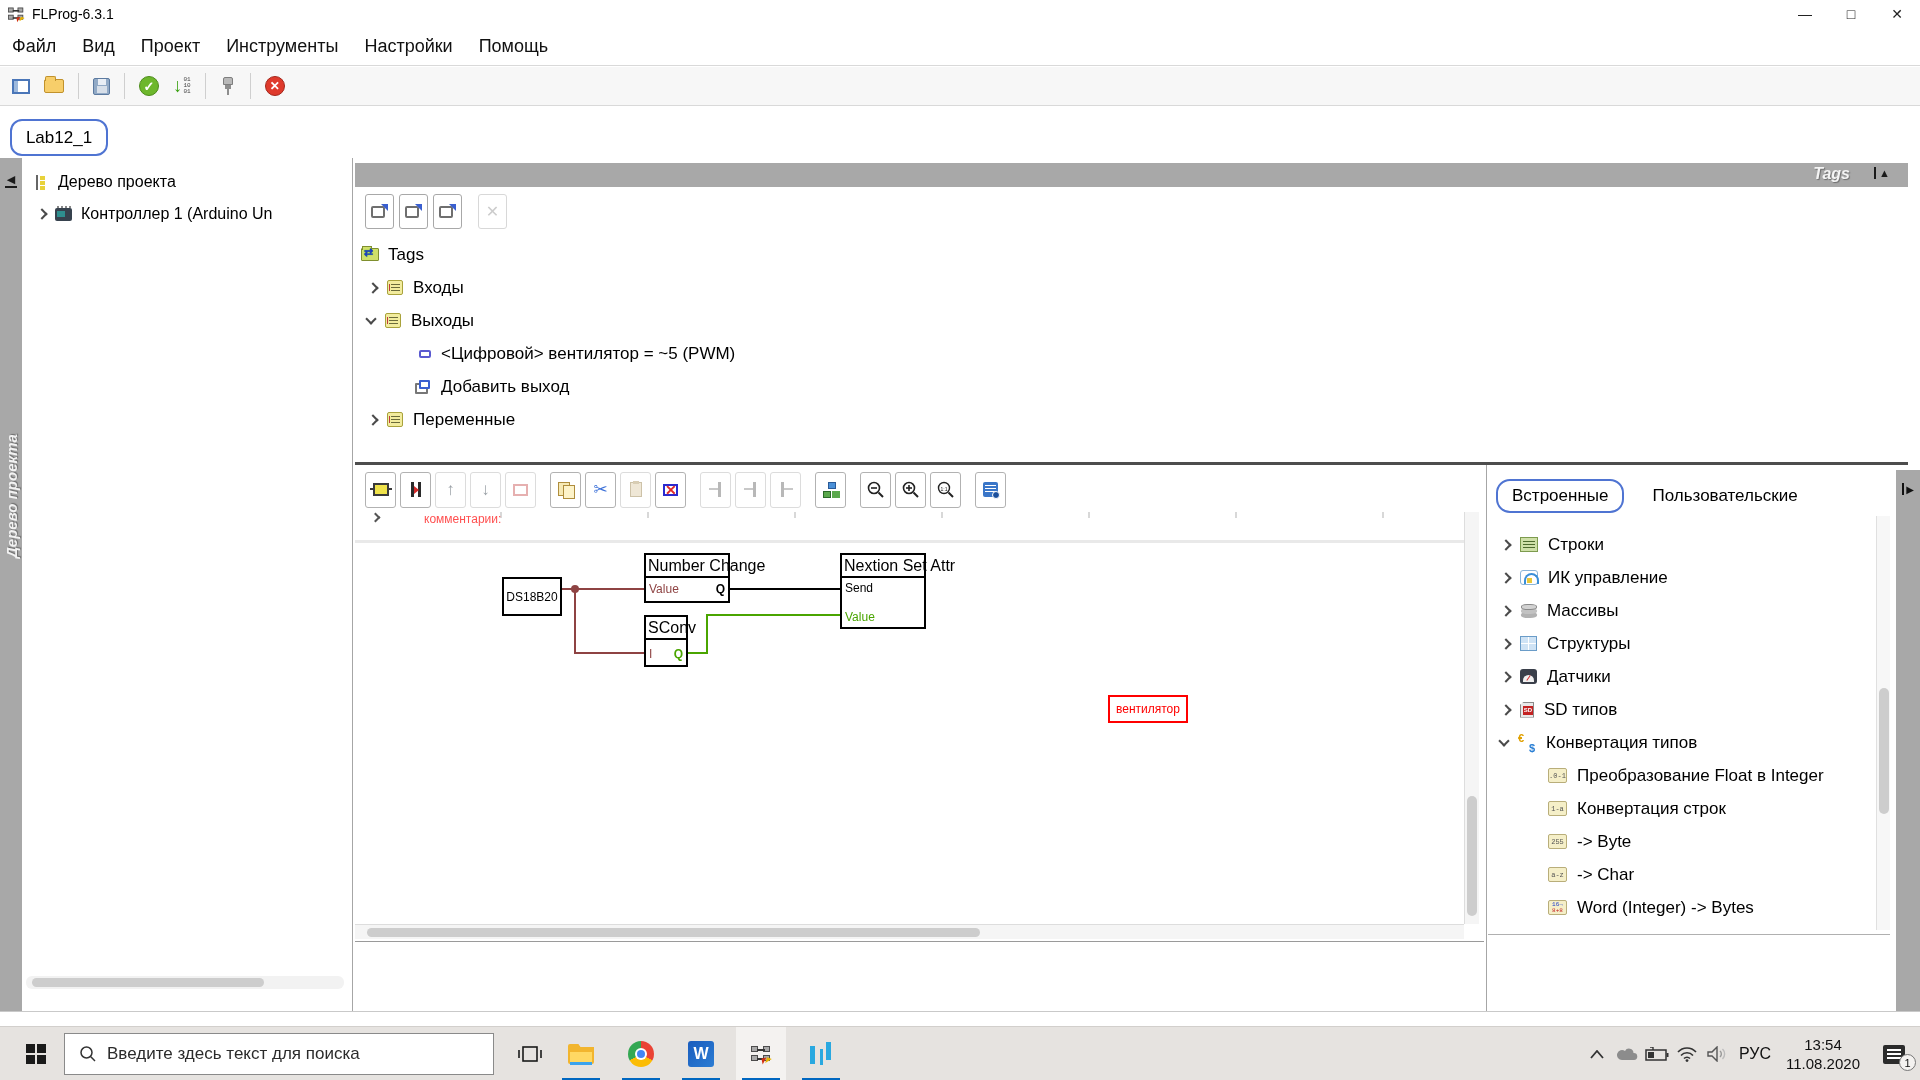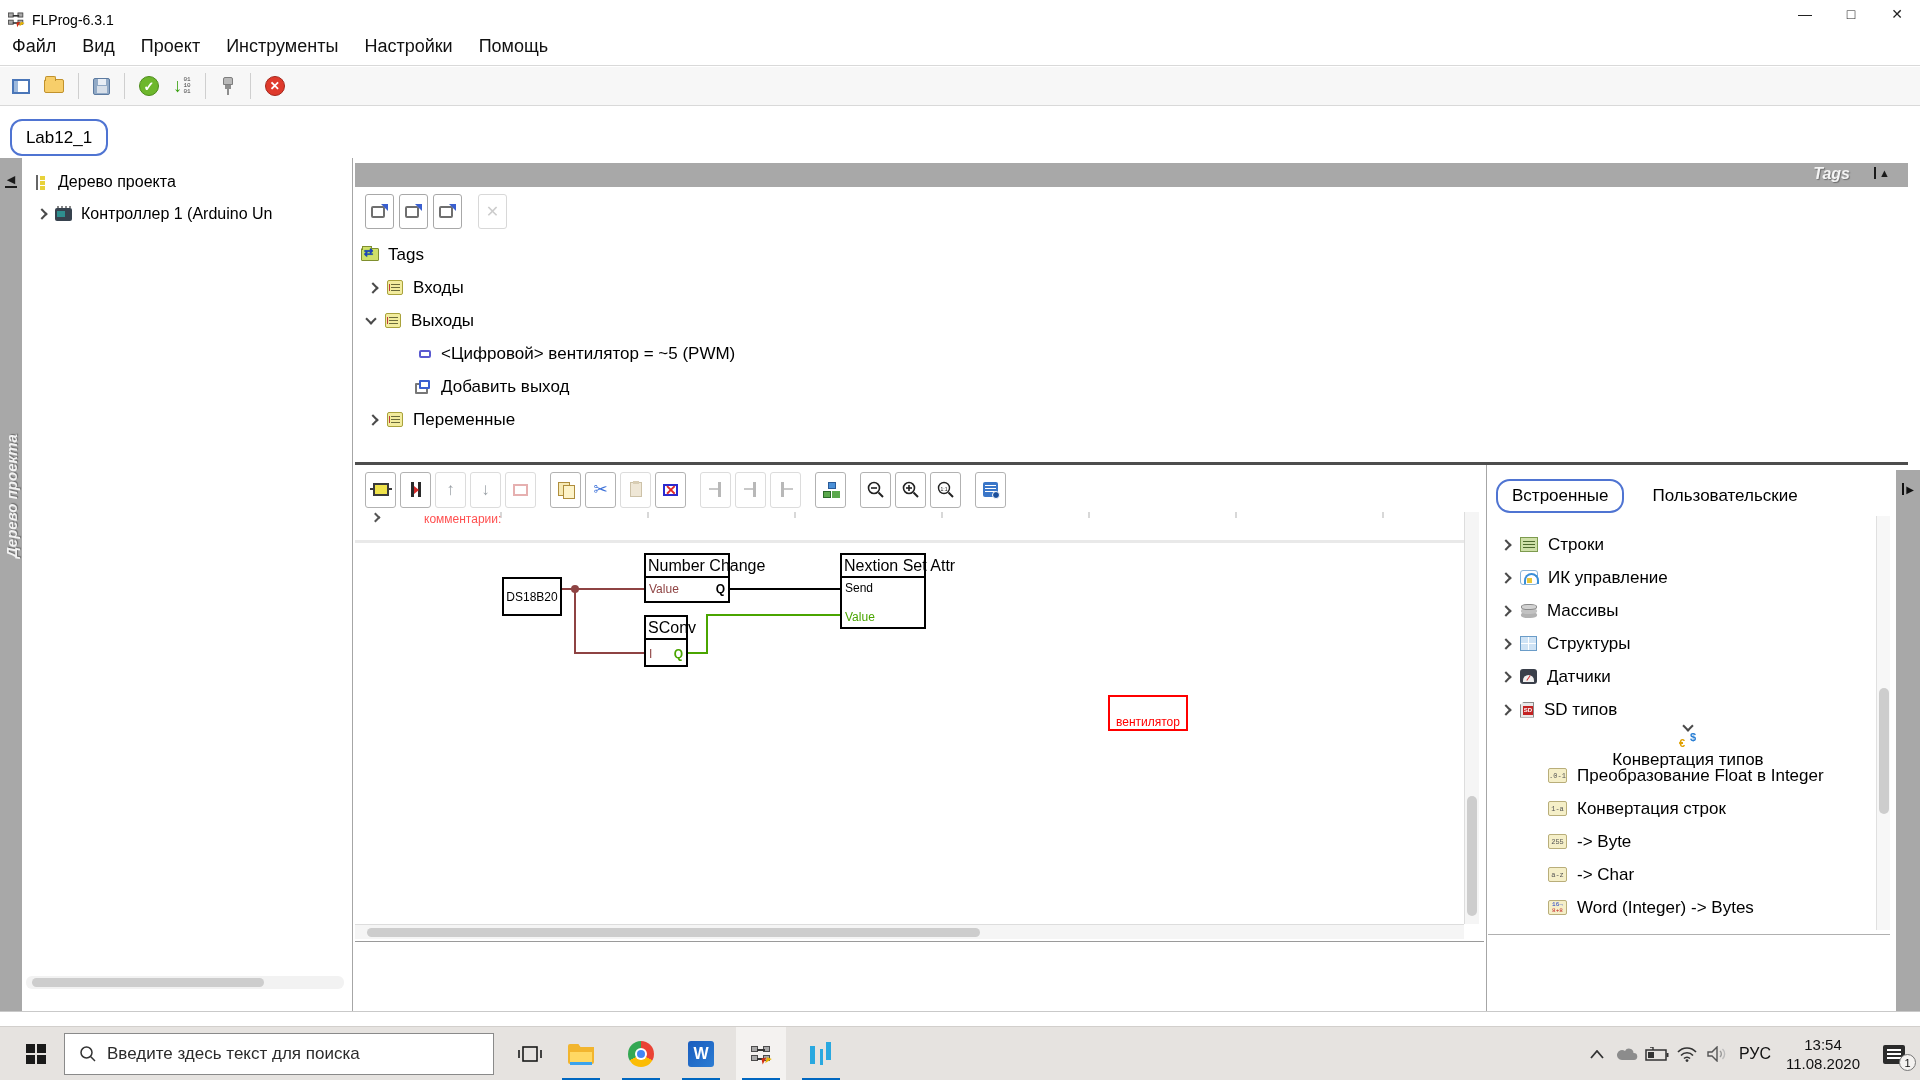--- a/index.html
+++ b/index.html
@@ -2,21 +2,21 @@
 <html><head>
 <meta charset="utf-8">
 <style>
   * { margin:0; padding:0; box-sizing:border-box; }
   html,body { background:#cfcfcf; }
   body { font-family:"Liberation Sans",sans-serif; }
   .screen { position:relative; width:1920px; height:1080px; background:#fff; overflow:hidden; }
   .abs { position:absolute; }
 
   
-  .titlebar { left:0; top:0; width:1920px; height:28px; background:#fff; display:flex; align-items:flex-end; }
+  .titlebar { left:0; top:0; width:1920px; height:28px; background:#fff; display:flex; align-items:center; }
   .title-text { font-size:14px; color:#000; margin-left:6px; }
   .win-controls { position:absolute; right:0; top:0; height:28px; display:flex; }
   .win-btn { width:46px; height:28px; display:flex; align-items:center; justify-content:center; font-size:14px; color:#222; }
 
   
   .menubar { left:0; top:28px; width:1920px; height:38px; background:#fff; border-bottom:1px solid #d9d9d9; display:flex; align-items:center; gap:26px; padding-left:12px; font-size:18px; color:#111; }
 
   
   .main-toolbar { left:0; top:67px; width:1920px; height:39px; background:#f7f7f7; border-bottom:1px solid #d9d9d9; display:flex; align-items:center; gap:14px; padding-left:12px; }
   .tsep { width:1px; height:26px; background:#cfcfcf; }
@@ -464,21 +464,21 @@
     <div class="blk" style="left:485px; top:41px; width:86px; height:76px;">
       <span class="bt">Nextion Set Attr</span>
       <span class="pinrow" style="top:26px;">
           <span>Send</span>
         </span>
       <span class="pinrow" style="top:55px;">
           <span style="color:#4aa500;">Value</span>
         </span>
     </div>
 
-    <div class="fan-label" style="left:753px; top:183px; width:80px; height:36px;align-items:flex-end;">
+    <div class="fan-label" style="left:753px; top:183px; width:80px; height:28px;">
       <span>вентилятор</span>
     </div>
   </div>
 
   <div class="abs vscroll">
       <span class="thumb abs"></span>
     </div>
   <div class="abs cscroll">
       <span class="thumb abs"></span>
     </div>
@@ -517,21 +517,21 @@
       <span class="i-gauge"></span>
       <span>Датчики</span>
     </div>
     <div class="ltree-row" style="padding-left:10px; gap:10px;">
       <span class="chev"></span>
       <span class="i-sd">
           <span class="sdt">SD</span>
         </span>
       <span>SD типов</span>
     </div>
-    <div class="ltree-row" style="padding-left:8px; gap:10px;flex-direction:column;">
+    <div class="ltree-row" style="padding-left:8px; gap:10px;">
       <span class="chev open"></span>
       <span class="i-conv"></span>
       <span>Конвертация типов</span>
     </div>
     <div class="ltree-row" style="padding-left:56px; gap:10px;">
       <span class="badge">.0-1</span>
       <span>Преобразование Float в Integer</span>
     </div>
     <div class="ltree-row" style="padding-left:56px; gap:10px;">
       <span class="badge">1-a</span>

